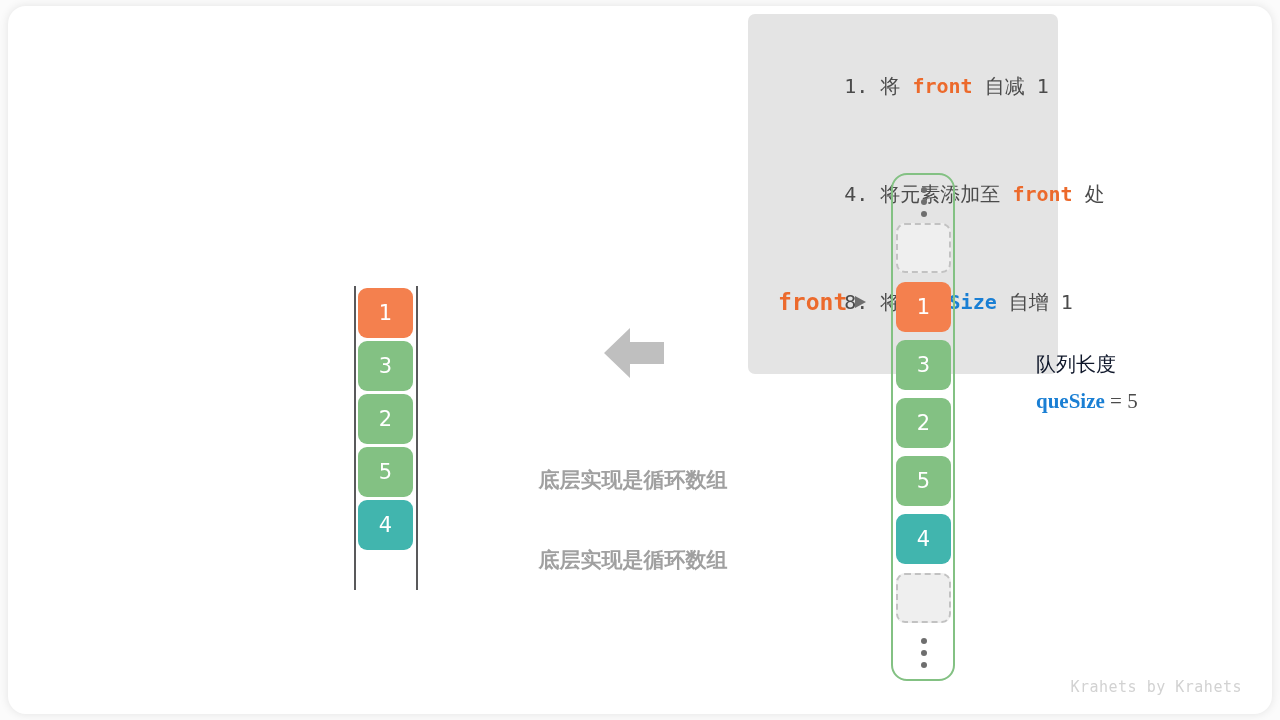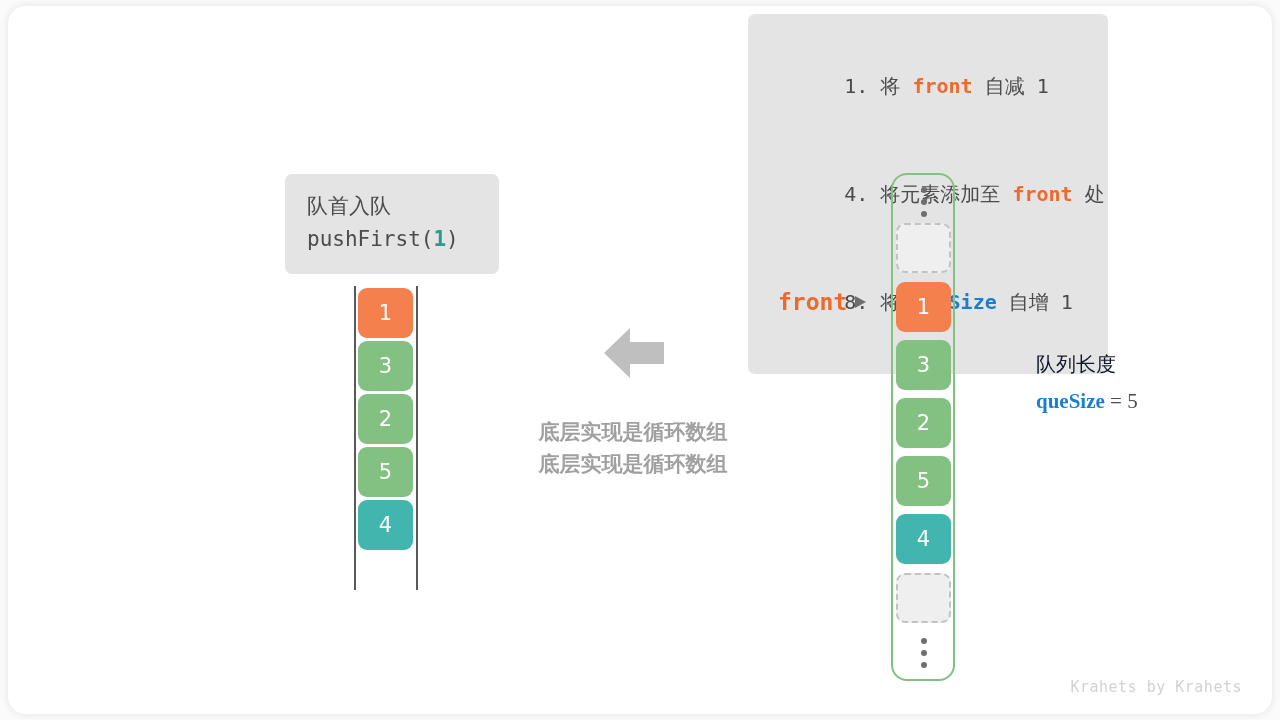--- a/index.html
+++ b/index.html
@@ -29,21 +29,21 @@
     position: absolute;
     background: #e4e4e4;
     border-radius: 7px;
     box-sizing: border-box;
   }
 
   
   #instructions {
     left: 740px;
     top: 8px;
-    width: 360px;
+    width: 310px;
     padding: 18px 22px 18px 24px;
   }
   .instr-line {
     font-family: "DejaVu Sans Mono", "Liberation Mono", monospace;
     font-size: 20px;
     line-height: 36px;
     color: #4b4b4b;
     white-space: pre;
   }
   .kw-front {
@@ -201,21 +201,21 @@
     left: 500px;
     top: 410px;
     width: 250px;
     text-align: center;
     font-family: "DejaVu Sans", sans-serif;
     font-size: 21px;
     font-weight: bold;
     color: #a0a0a0;
     line-height: 32px;
   }
-  #center-caption span { display: block; }
+  #center-caption span { display: block; margin-top: 48px; }
 
   
   #credit {
     position: absolute;
     right: 30px;
     bottom: 18px;
     font-family: "DejaVu Sans Mono", "Liberation Mono", monospace;
     font-size: 15px;
     color: #d2d2d2;
     letter-spacing: 0.5px;
@@ -231,24 +231,20 @@
       <span>1. 将 </span><span class="kw-front">front</span><span> 自减 1</span>
     </div>
     <div class="instr-line">
       <span>4. 将元素添加至 </span><span class="kw-front">front</span><span> 处</span>
     </div>
     <div class="instr-line">
       <span>8. 将 </span><span class="kw-quesize">queSize</span><span> 自增 1</span>
     </div>
   </div>
 
-  <div class="greybox" id="op-label">
-    <div class="cn">队首入队</div>
-    <div class="code"><span>pushFirst(</span><span class="num-teal">1</span><span>)</span></div>
-  </div>
 
   <div id="left-array">
     <div class="vline l"></div>
     <div class="vline r"></div>
     <div class="cell c-orange" style="top:2px;">1</div>
     <div class="cell c-green" style="top:55px;">3</div>
     <div class="cell c-green" style="top:108px;">2</div>
     <div class="cell c-green" style="top:161px;">5</div>
     <div class="cell c-teal" style="top:214px;">4</div>
   </div>

